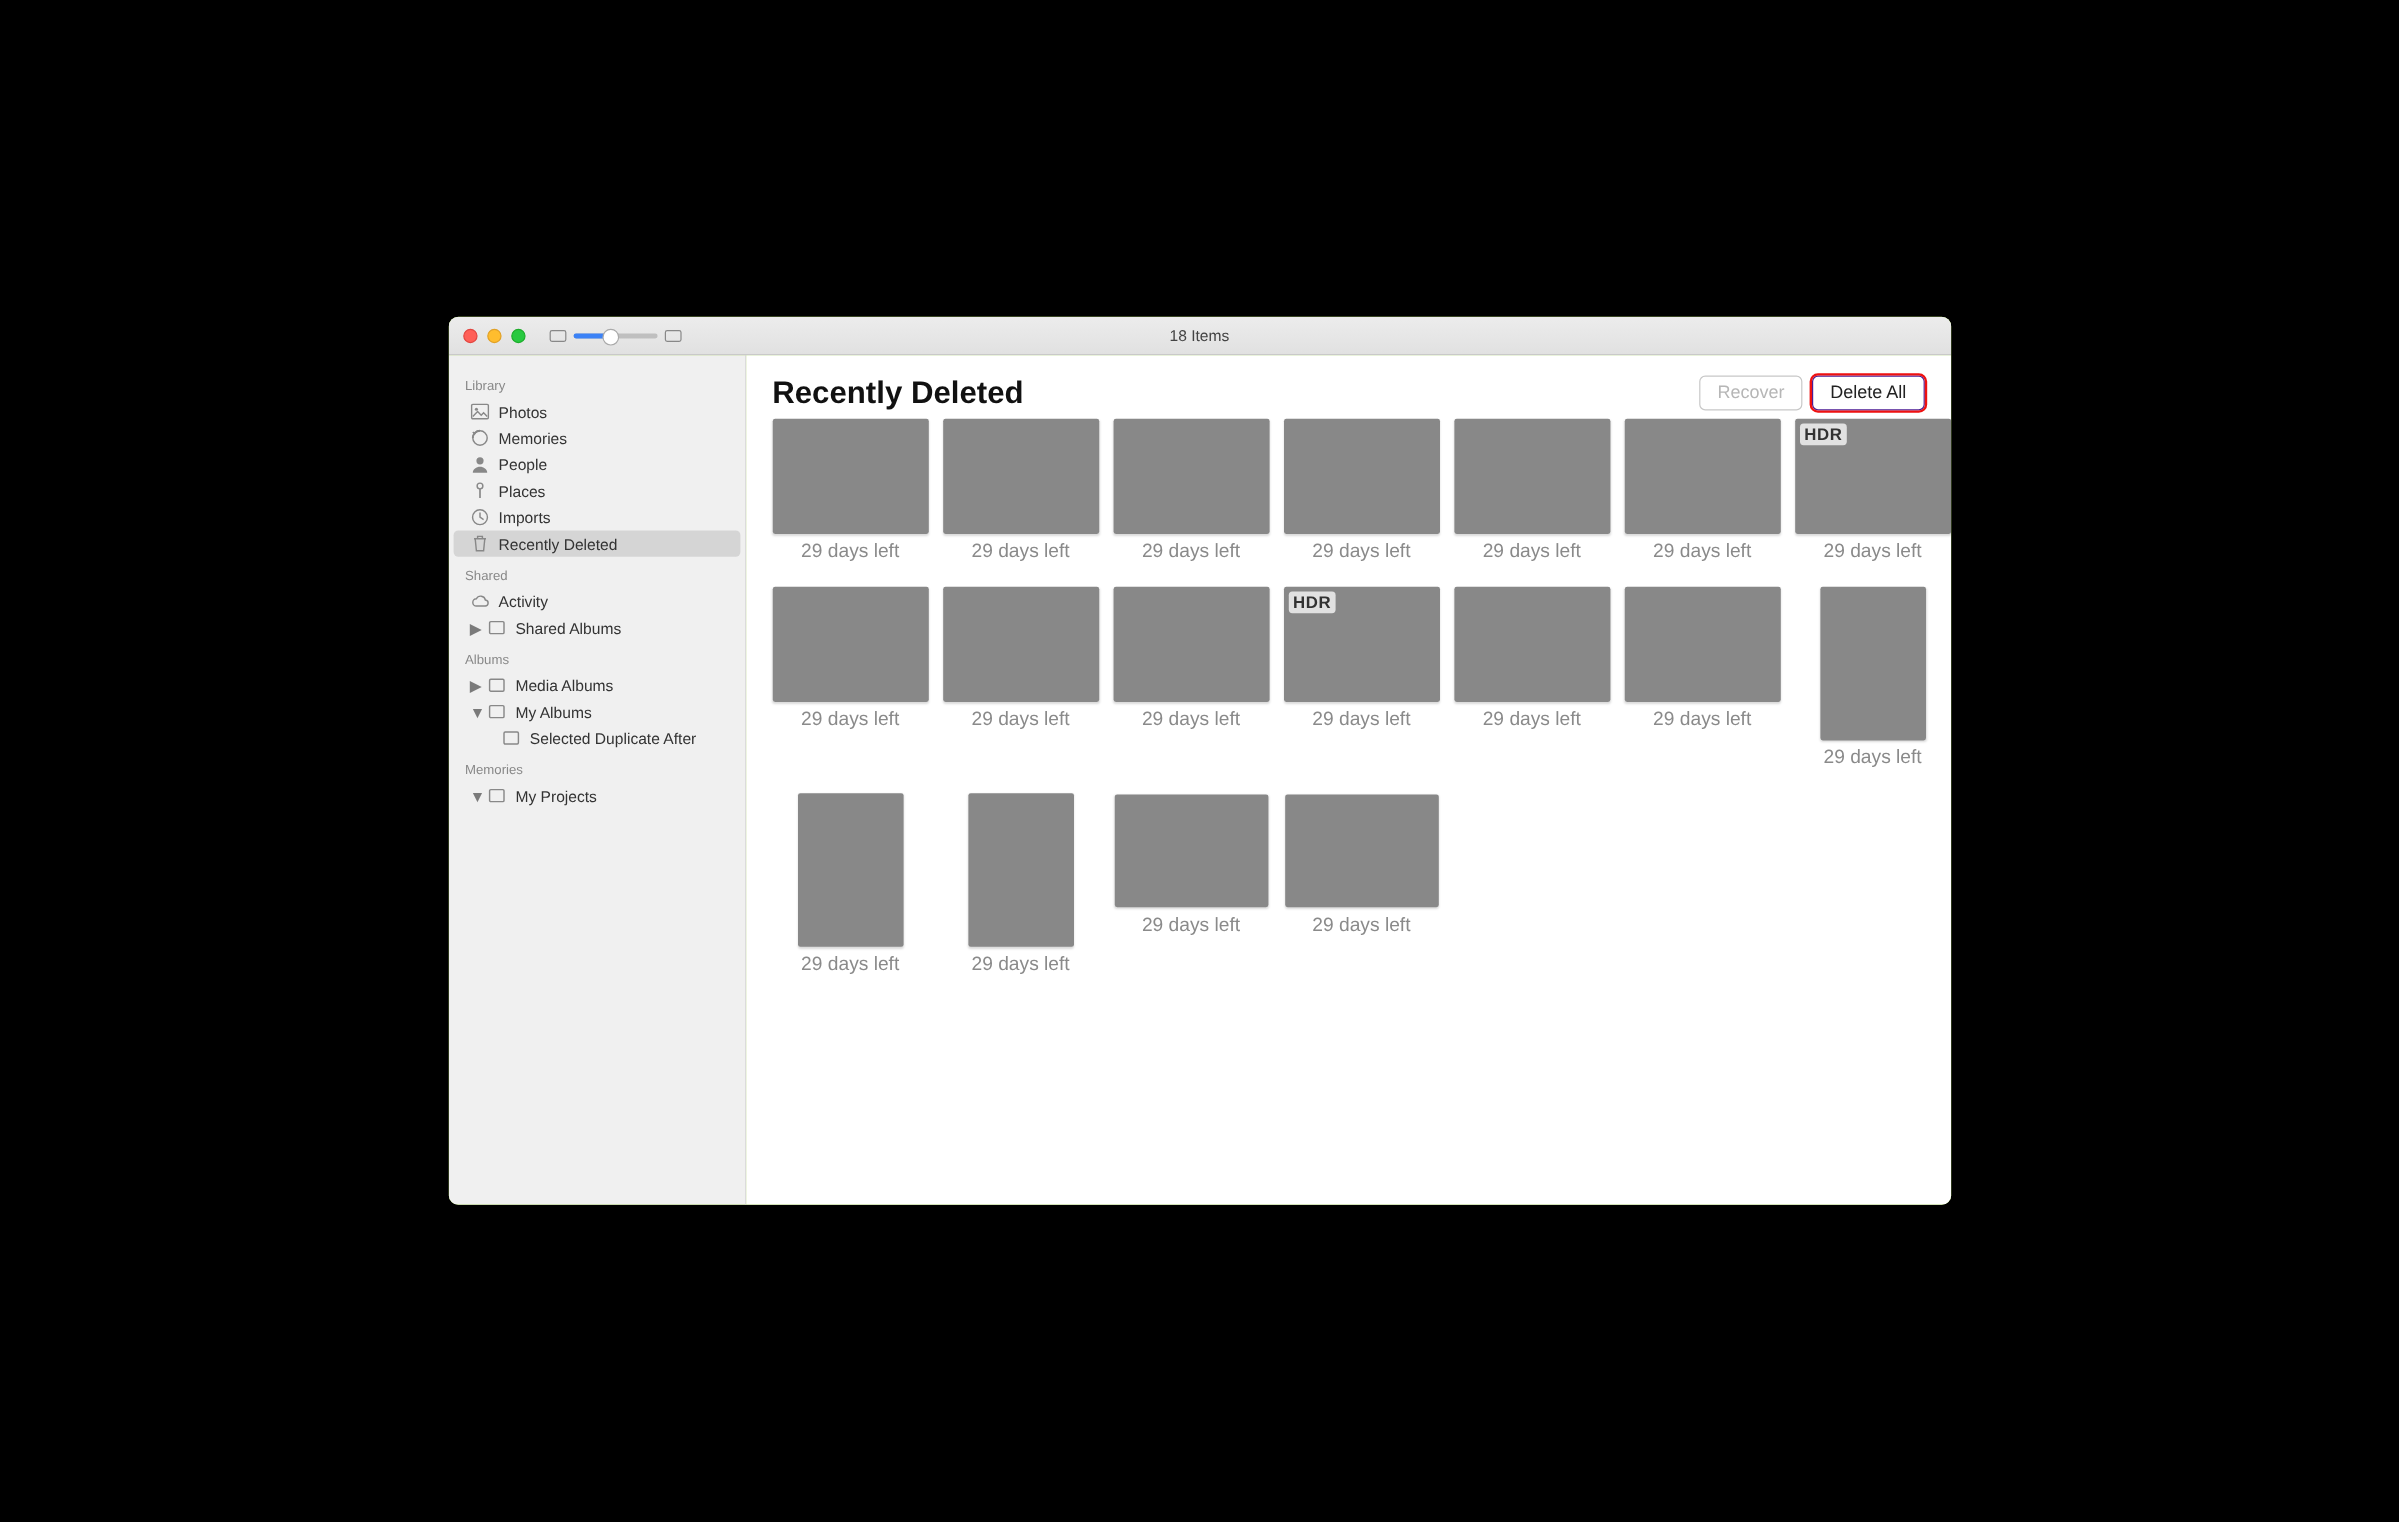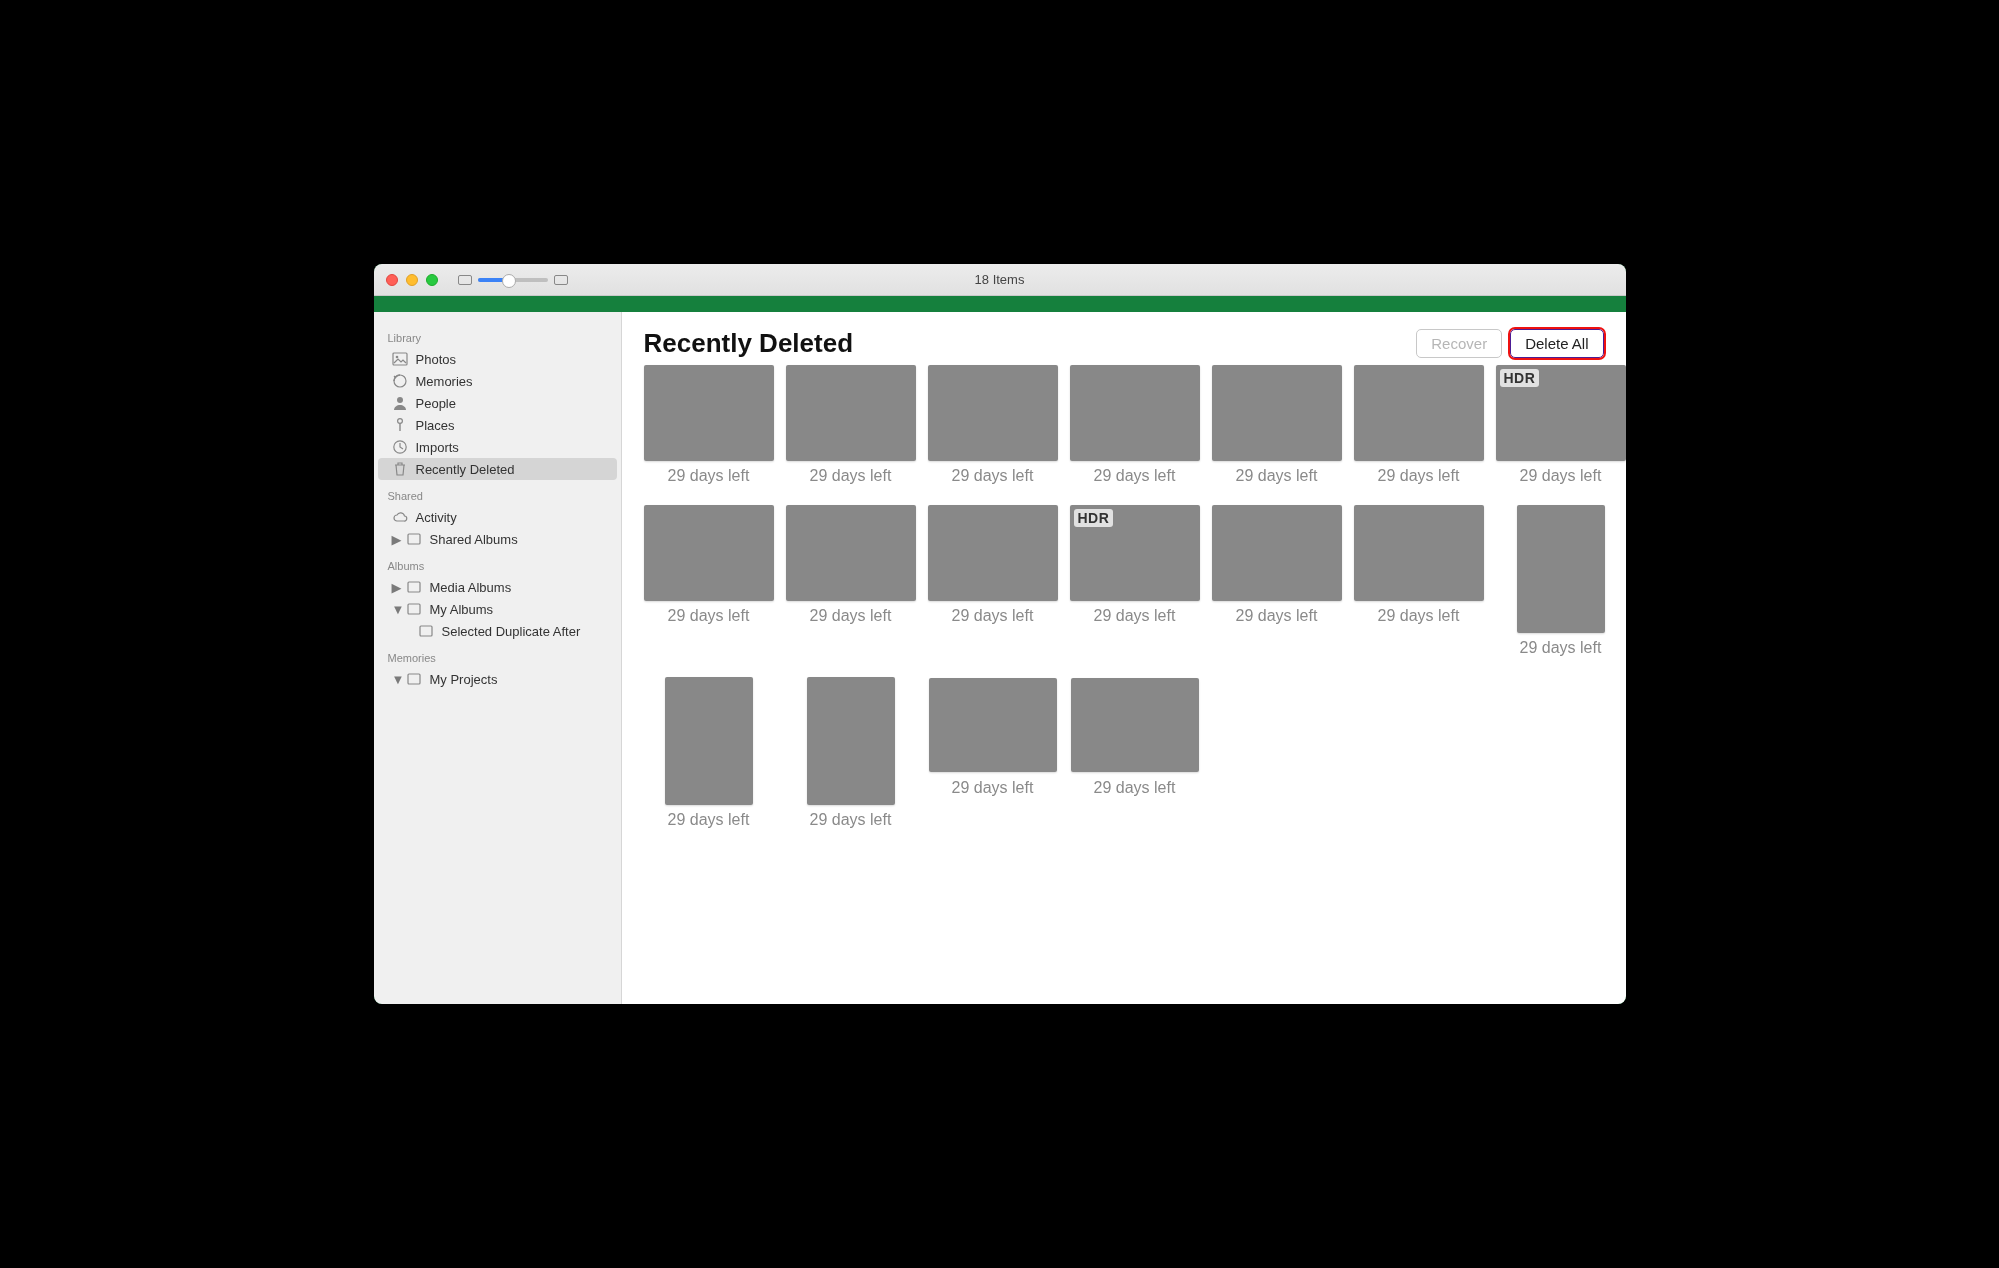--- a/index.html
+++ b/index.html
@@ -7,21 +7,21 @@
   body {
     background: #000;
     font-family: -apple-system, "Helvetica Neue", Arial, sans-serif;
     display: flex;
     align-items: center;
     justify-content: center;
   }
   .frame {
     width: 1252px;
     height: 740px;
-    background: #15803d;
+    background: #bef264;
     border-radius: 8px;
     box-shadow: 0 20px 60px rgba(0,0,0,.6);
     display: flex;
     flex-direction: column;
     overflow: hidden;
   }
   
   .titlebar {
     height: 32px;
     background: linear-gradient(#ececec,#e1e1e1);
@@ -37,21 +37,21 @@
   .tl.yellow { background:#ffbd2e; border:1px solid #e1a126;}
   .tl.green { background:#28c940; border:1px solid #1dad2b;}
   .zoom-ctrl { display:flex; align-items:center; gap:6px; margin-left:20px;}
   .zoom-ctrl .glyph { width:14px; height:10px; border:1px solid #888; border-radius:2px; position:relative;}
   .zoom-ctrl .glyph::after{content:"";position:absolute;}
   .zoom-slider { width:70px; height:4px; background:#bfbfbf; border-radius:2px; position:relative;}
   .zoom-slider::before{content:"";position:absolute;left:0;top:0;height:4px;width:28px;background:#3b82f6;border-radius:2px;}
   .zoom-slider::after{content:"";position:absolute;left:24px;top:-4px;width:12px;height:12px;background:#fff;border:1px solid #aaa;border-radius:50%;}
   .title-text { position:absolute; left:0; right:0; text-align:center; font-size:13px; color:#444; pointer-events:none;}
   
-  .body { flex:1; display:flex; min-height:0;margin-top:16px;}
+  .body { flex:1; display:flex; min-height:0;}
   
   .sidebar {
     width: 248px;
     background:#f0f0f0;
     border-right:1px solid #d6d6d6;
     padding:10px 0 10px 0;
     font-size:13px;
     color:#333;
     overflow:auto;
   }

